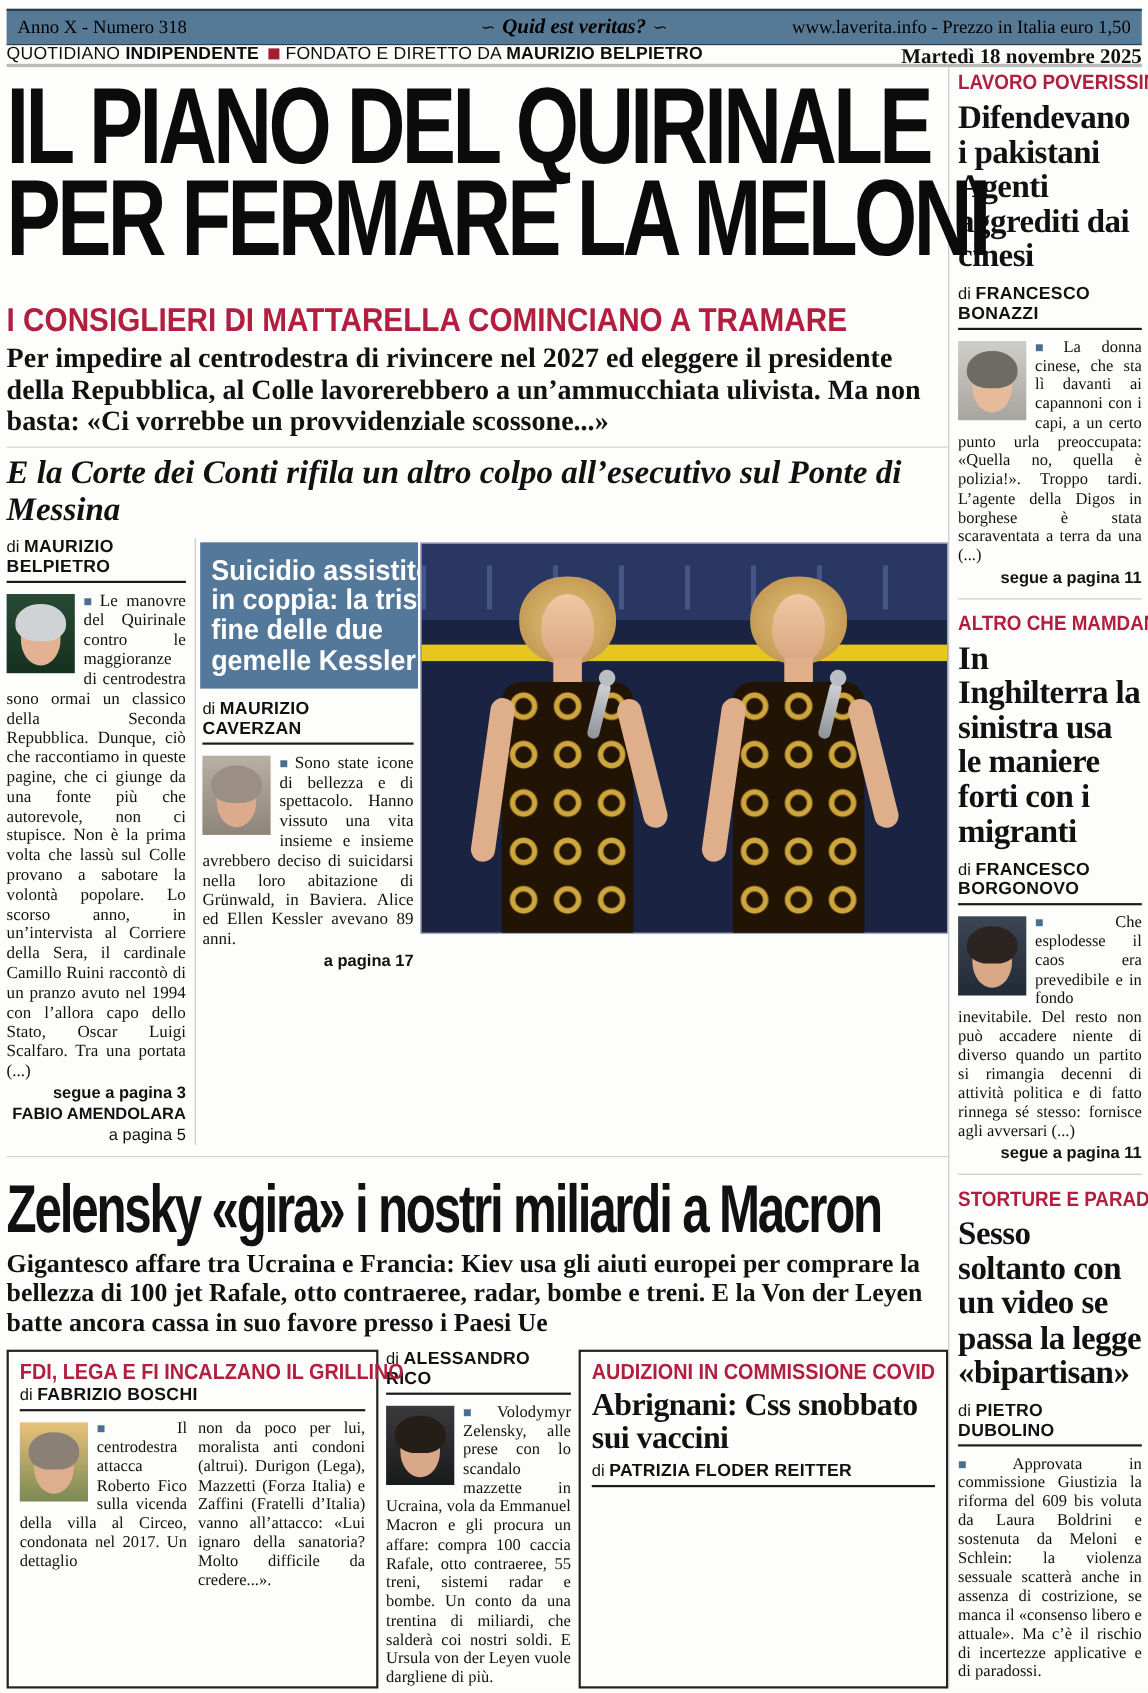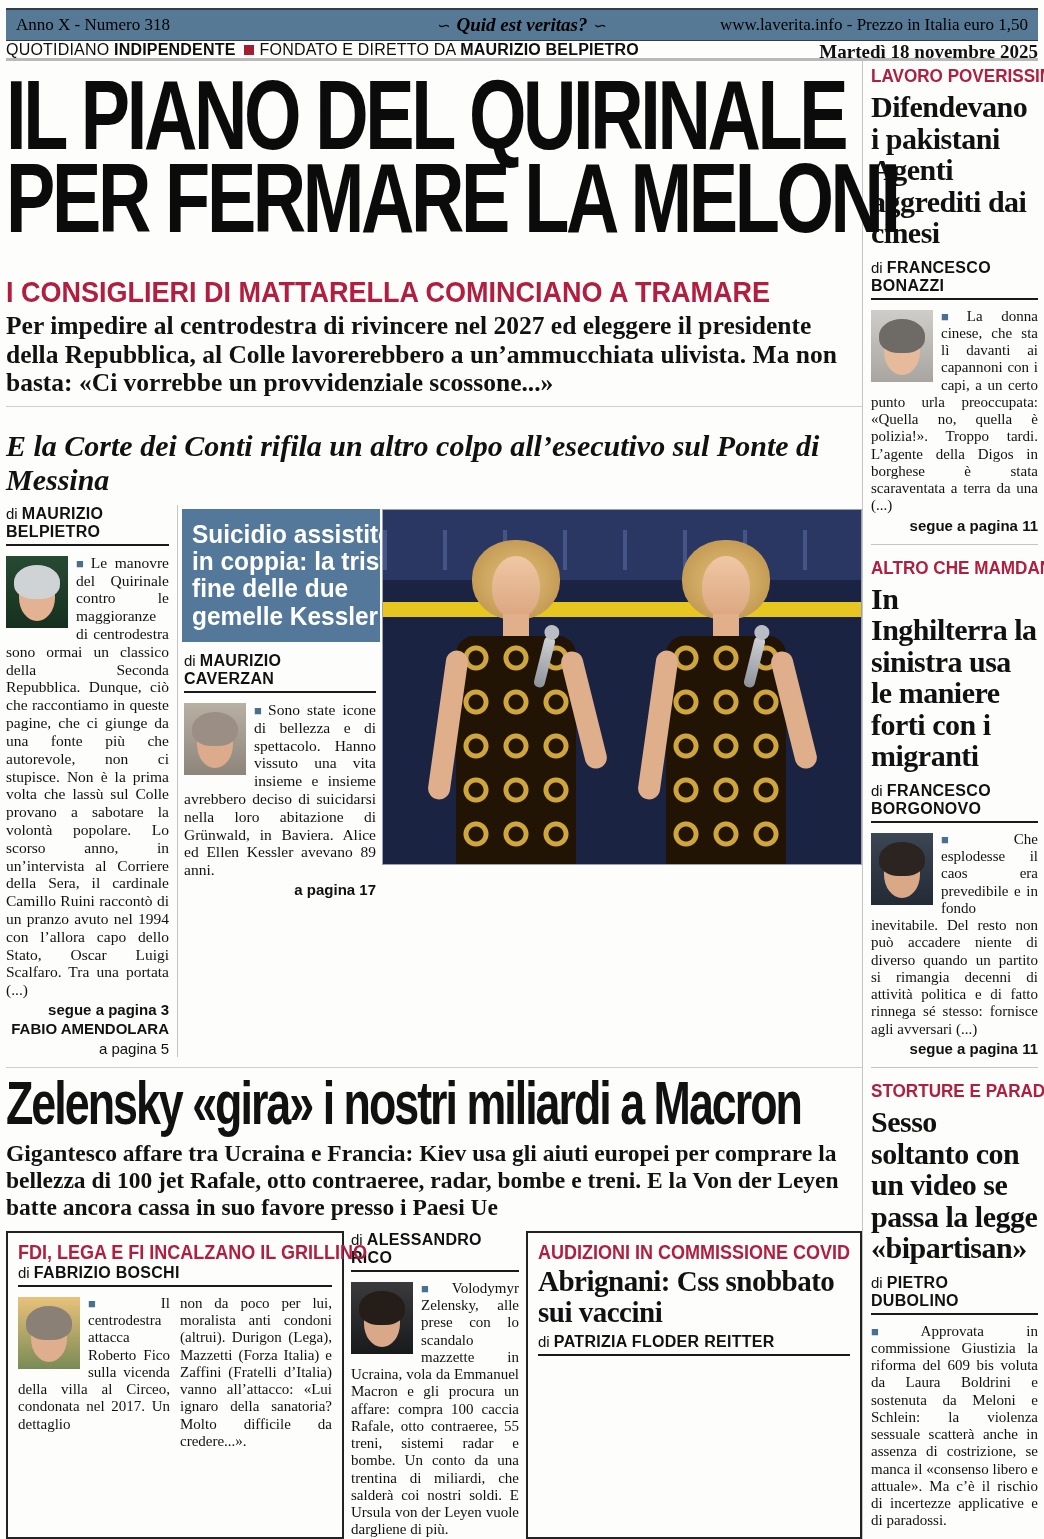--- a/index.html
+++ b/index.html
@@ -72,21 +72,21 @@
   #main-left { width:856px; }
   #rail { width:176px; border-left:1px solid #c5c5c5; padding-left:8px; }
 
   #lead-kicker { font-size:30px; line-height:1.1; margin-top:6px; }
   .headline-xxl { font-family:"Liberation Sans", sans-serif; font-weight:bold; color:#0b0b0b;
     font-size:88px; line-height:.94; letter-spacing:-4px; white-space:nowrap;
     display:inline-block; transform:scaleX(.84) scaleY(1.12); transform-origin:0 top; }
   #lead-headline { height:200px; margin-top:8px; }
   #lead-deck { font-weight:bold; font-size:25.5px; line-height:1.12; margin-top:4px; width:856px; }
   #lead-italic { font-weight:bold; font-style:italic; font-size:30px; margin-top:8px;
-    border-top:1px solid #cfcfcf; padding-top:22px; }
+    border-top:1px solid #cfcfcf; padding-top:6px; }
 
   
   #main-row { display:flex; margin-top:8px; }
   #col-belpietro { width:172px; padding-right:8px; border-right:1px solid #c5c5c5; }
   #col-kessler { width:204px; padding:0 6px; }
   #kessler-box { width:198px; background:#54789a; color:#fff; padding:12px 10px; margin:4px 0 10px -2px; }
   #kessler-box .t { font-family:"Liberation Sans", sans-serif; font-weight:bold; font-size:26px;
     line-height:1.05; display:inline-block; transform:scaleX(.94); transform-origin:0 0; white-space:nowrap; }
   #photo { position:relative; width:480px; height:356px; margin-top:4px;
     background:linear-gradient(#2a3763 0 70px,#1a2342 70px 100%); overflow:hidden; border:1px solid #9aa0b5; }
@@ -108,21 +108,21 @@
   .twin .mic::before { content:""; position:absolute; left:-2px; top:-12px; width:15px; height:15px; background:#b9bec5; border-radius:50%; }
   #twin-a { left:48px; } #twin-b { left:258px; }
 
   
   .rail-story .kick { font-size:19px; margin-top:4px; }
   .rail-head { font-weight:bold; font-size:30px; line-height:1.05; letter-spacing:-.5px; margin:4px 0 10px 0; }
   .rail-hr { border:none; border-top:1px solid #c5c5c5; margin:10px 0 8px 0; }
   .rail-story .body { font-size:15px; }
 
   
-  #zel { margin-top:10px; border-top:1px solid #cfcfcf; padding-top:4px; }
+  #zel { margin-top:10px; border-top:1px solid #cfcfcf; padding-top:16px; }
   #zel .headline-xl { font-family:"Liberation Sans", sans-serif; font-weight:bold; font-size:56px;
     letter-spacing:-2.5px; white-space:nowrap; display:inline-block; transform:scaleX(.8) scaleY(1.1);
     transform-origin:0 top; line-height:1; }
   #zel-deck { font-weight:bold; font-size:23.5px; line-height:1.15; margin-top:12px; width:856px; }
 
   
   #boxes-row { display:flex; margin-top:10px; gap:7px; }
   .nbox { border:2px solid #222; padding:8px 10px; }
   #fico-box { width:338px; } #covid-box { width:336px; }
   .nbox .kick { font-size:20px; }

